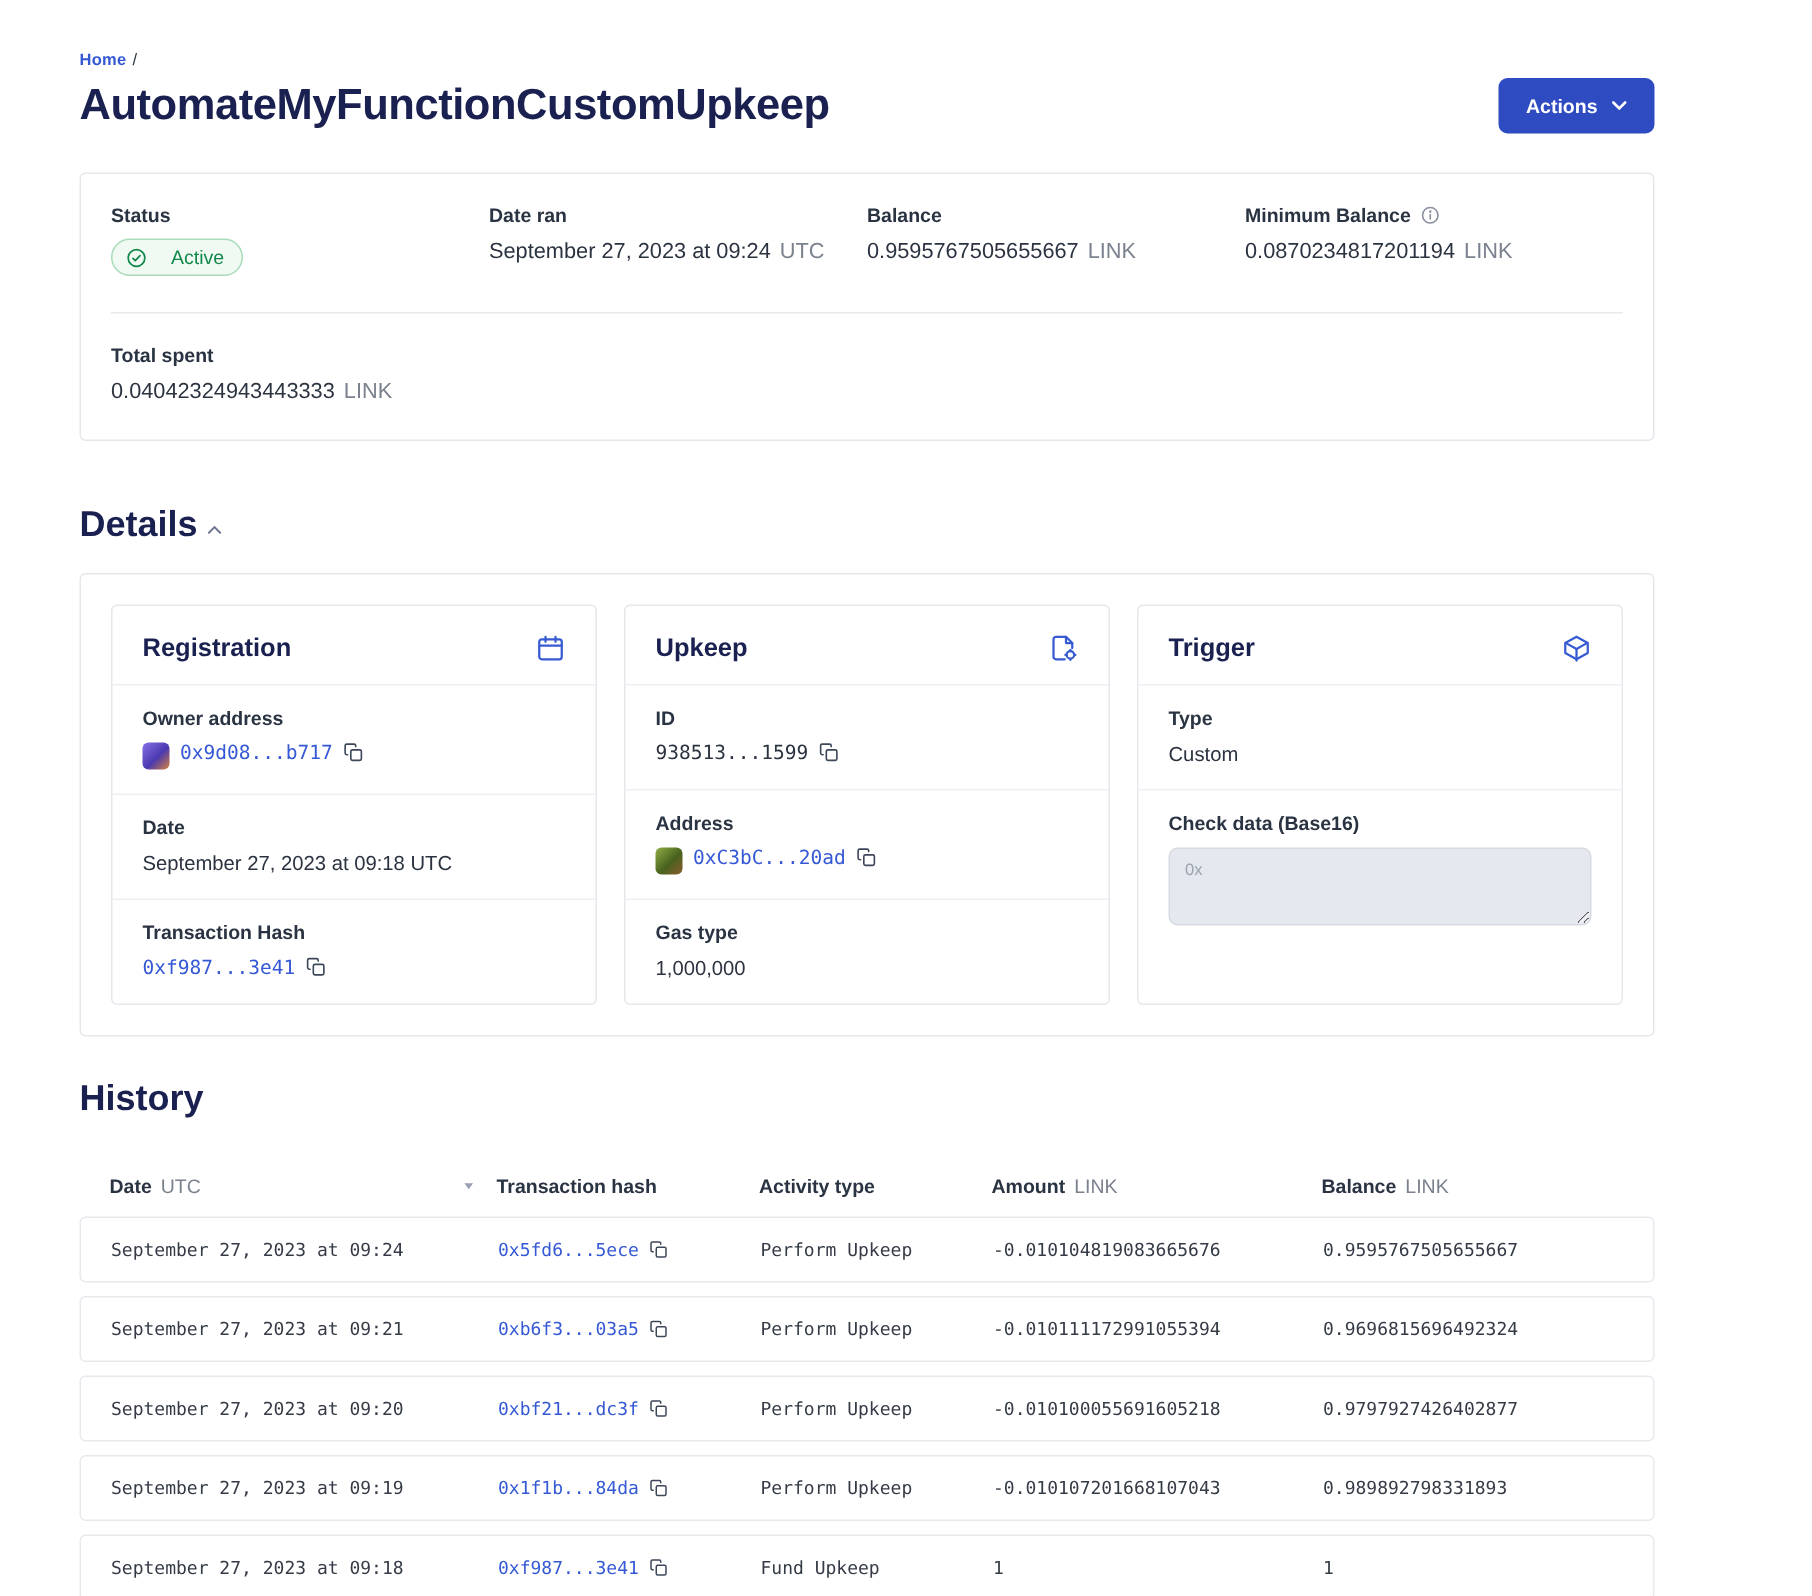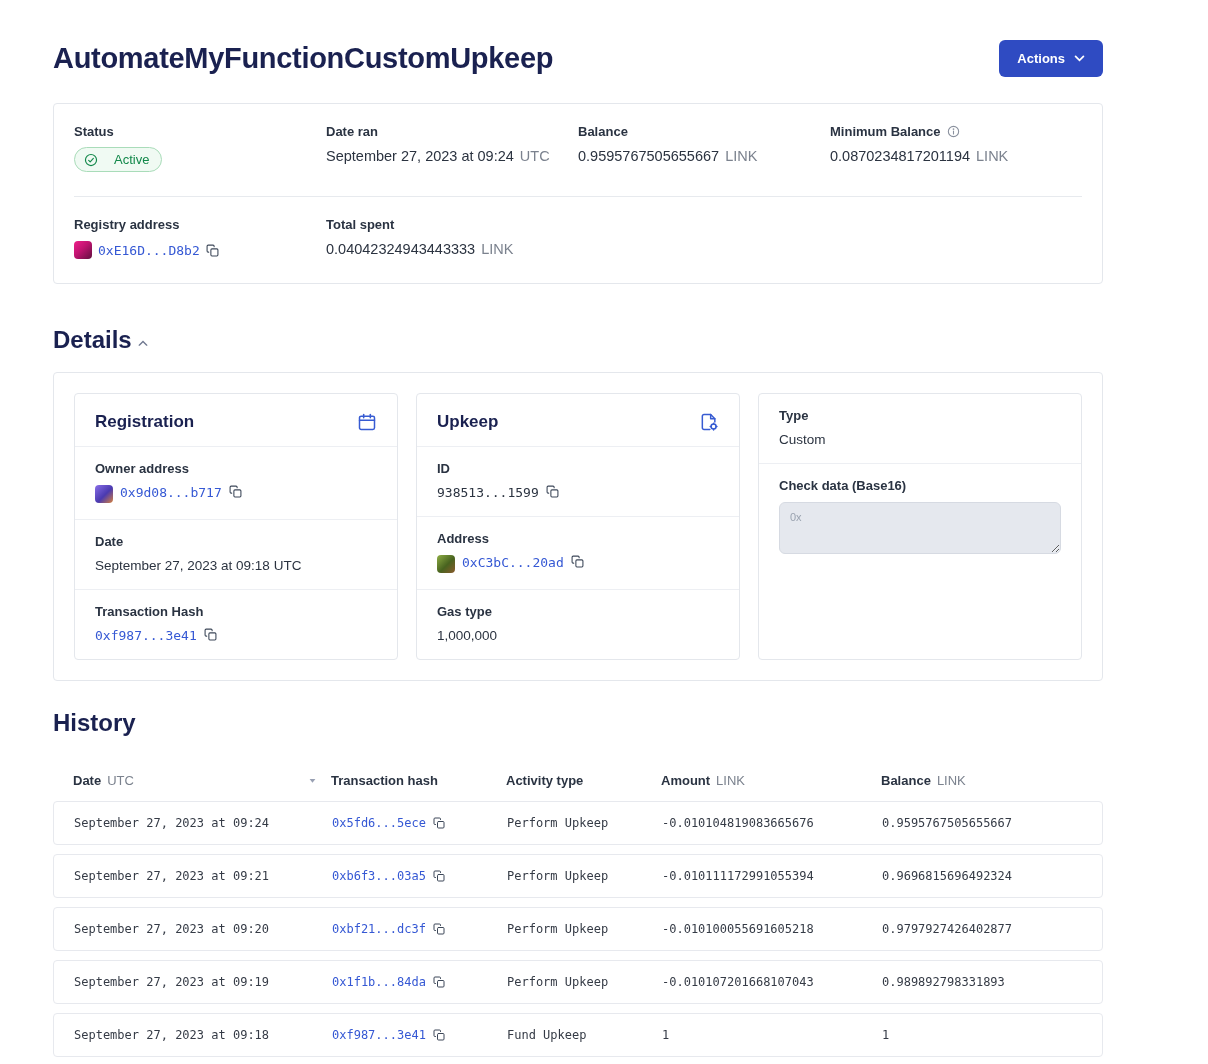--- a/index.html
+++ b/index.html
@@ -81,20 +81,23 @@
   }
   .mono { font-family: "DejaVu Sans Mono", monospace; }
   .cell { color: #353b46; display: flex; align-items: center; gap: 7px; }
   .trow a.hash { font-size: 12px; }
 </style>
 </head>
 <body>
 
 <div class="page">
 
+  <div class="breadcrumb">
+    <a href="#">Home</a><span class="sep">/</span>
+  </div>
 
   <div class="title-row">
     <h1 class="page-title">AutomateMyFunctionCustomUpkeep</h1>
     <button class="actions-btn">
       <span>Actions</span>
       <svg width="11" height="7" viewBox="0 0 12 8" fill="none" stroke="#ffffff" stroke-width="2" stroke-linecap="round">
           <path d="M1.5 1.5L6 6l4.5-4.5"></path>
         </svg>
     </button>
   </div>
@@ -136,33 +139,20 @@
         </div>
         <div class="value">
             <span>0.0870234817201194</span>
             <span class="unit">LINK</span>
           </div>
       </div>
     </div>
     <hr class="summary-divider">
     <div class="summary-grid">
       <div class="field">
-        <div class="label">Registry address</div>
-        <div class="value">
-          <span class="identicon identicon-registry"></span>
-          <a href="#" class="hash">0xE16D...D8b2</a>
-          <button class="copy-btn">
-              <svg width="13" height="13" viewBox="0 0 24 24" fill="none" stroke="currentColor" stroke-width="2" stroke-linecap="round" stroke-linejoin="round">
-                <rect x="9" y="9" width="13" height="13" rx="2"></rect>
-                <path d="M5 15H4a2 2 0 0 1-2-2V4a2 2 0 0 1 2-2h9a2 2 0 0 1 2 2v1"></path>
-              </svg>
-            </button>
-        </div>
-      </div>
-      <div class="field">
         <div class="label">Total spent</div>
         <div class="value">
             <span>0.04042324943443333</span>
             <span class="unit">LINK</span>
           </div>
       </div>
     </div>
   </section>
 
   <div class="section-head">
@@ -256,20 +246,28 @@
       </div>
       <div class="dfield">
         <div class="label">Gas type</div>
         <div class="value">
             <span>1,000,000</span>
           </div>
       </div>
     </div>
 
     <div class="dcard">
+      <div class="dcard-head">
+        <h3>Trigger</h3>
+        <svg width="20" height="20" viewBox="0 0 24 24" fill="none" stroke="#375bd2" stroke-width="1.8" stroke-linecap="round" stroke-linejoin="round">
+            <path d="M21 16V8l-9-5-9 5v8l9 5 9-5z"></path>
+            <path d="M3.3 7.9L12 12.8l8.7-4.9"></path>
+            <line x1="12" y1="22" x2="12" y2="12.8"></line>
+          </svg>
+      </div>
       <div class="dfield">
         <div class="label">Type</div>
         <div class="value">
             <span>Custom</span>
           </div>
       </div>
       <div class="dfield">
         <div class="label">Check data (Base16)</div>
         <textarea class="check-data-input" placeholder="0x" style=""></textarea>
       </div>

